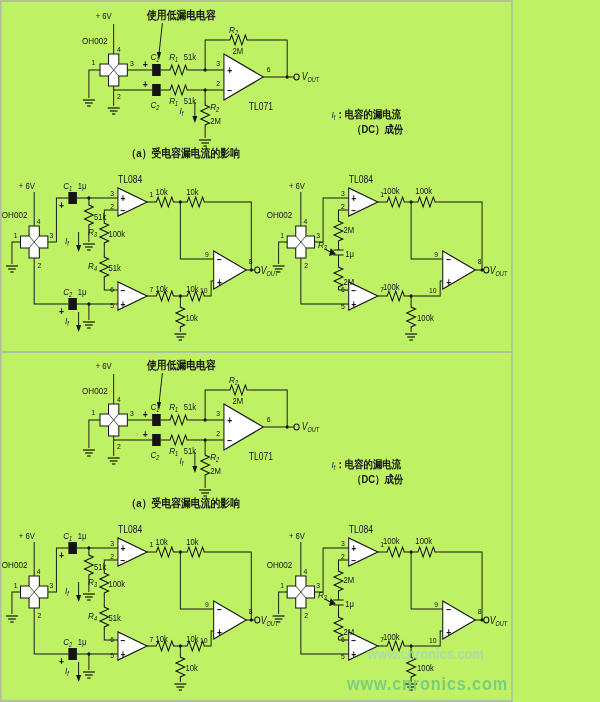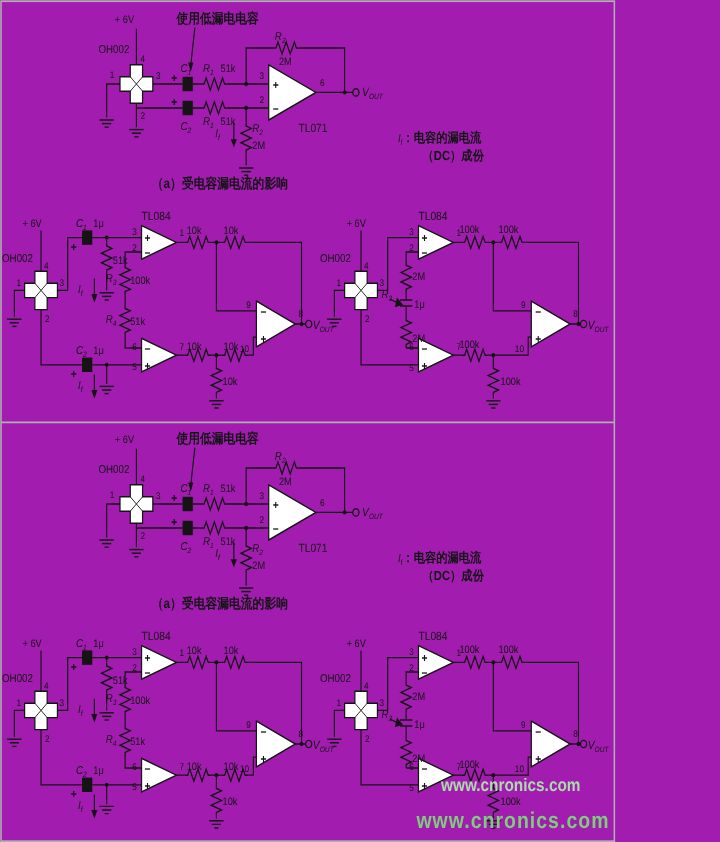--- a/index.html
+++ b/index.html
@@ -1,16 +1,16 @@
 <!DOCTYPE html>
 <html><head>
 <meta charset="utf-8">
 <style>
   html,body{margin:0;padding:0;background:#ffffff;}
-  .stage{width:600px;height:702px;position:relative;background:#a21caf;}
+  .stage{width:600px;height:702px;position:relative;background:#bef264;}
   svg text{font-family:"Liberation Sans","DejaVu Sans",sans-serif;fill:#141414;}
   .cjk{font-size:11.5px;font-weight:bold;}
   .cjk2{font-size:11px;font-weight:bold;}
   .ref{font-size:9.5px;font-style:italic;}
   .val{font-size:9px;}
   .pin{font-size:8px;}
   .sym{font-size:9.5px;}
   .ic{font-size:10px;}
   .sign{font-size:10px;font-weight:bold;}
   .sub{font-size:6.5px;}

